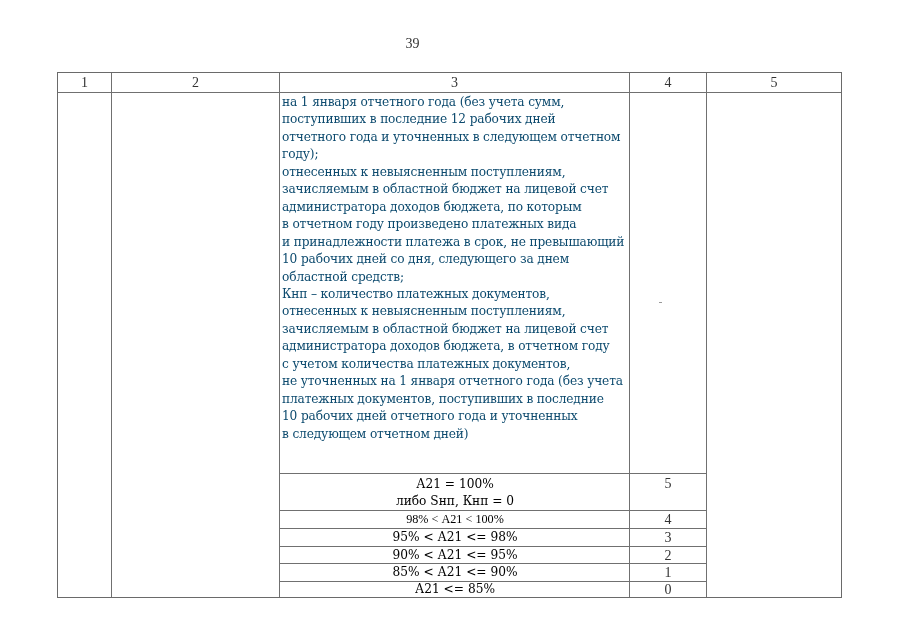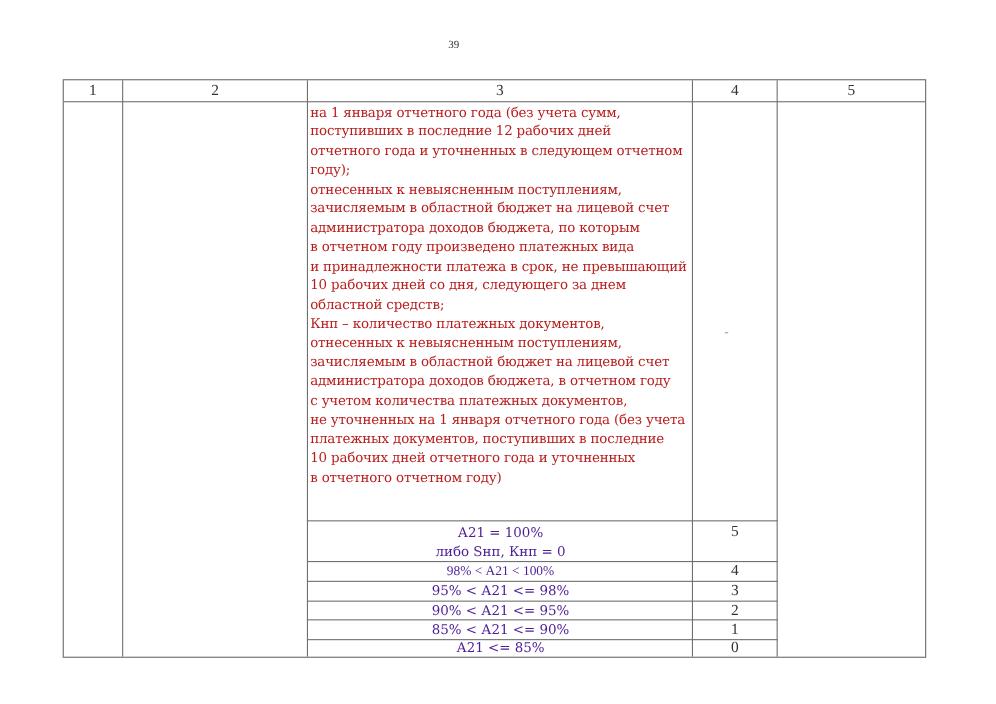--- a/index.html
+++ b/index.html
@@ -15,21 +15,21 @@
       font-family: "DejaVu Serif", "Liberation Serif", serif;
       color: #2a2a2a;
     }
     .page-number {
       position: absolute;
       left: 0;
       width: 825px;
       top: 36px;
       text-align: center;
       font-family: "Liberation Serif", serif;
-      font-size: 10px;
+      font-size: 14px;
       color: #333;
     }
     .tbl {
       position: absolute;
       left: 57px;
       top: 72px;
       width: 785px;
       height: 526px;
       border: 1px solid #6a6a6a;
       box-sizing: border-box;
@@ -56,36 +56,36 @@
       color: #333;
     }
     .body-text {
       position: absolute;
       left: 224px;
       top: 21px;
       width: 348px;
       font-family: "DejaVu Serif", serif;
       font-size: 12.2px;
       line-height: 17.45px;
-      color: #b91c1c;
+      color: #0c4a6e;
       letter-spacing: -0.15px;
     }
     .body-text .ln {
       display: block;
       white-space: nowrap;
     }
     .crit {
       position: absolute;
       left: 222px;
       width: 350px;
       text-align: center;
       font-family: "DejaVu Serif", serif;
       font-size: 12.2px;
       line-height: 17px;
-      color: #4c1d95;
+      color: #000000;
     }
     .score {
       position: absolute;
       left: 572px;
       width: 76px;
       text-align: center;
       font-family: "Liberation Serif", serif;
       font-size: 14px;
       line-height: 17px;
       color: #333;
@@ -130,21 +130,21 @@
     <span class="ln">10 рабочих дней со дня, следующего за днем</span>
     <span class="ln">областной средств;</span>
     <span class="ln">Кнп – количество платежных документов,</span>
     <span class="ln">отнесенных к невыясненным поступлениям,</span>
     <span class="ln">зачисляемым в областной бюджет на лицевой счет</span>
     <span class="ln">администратора доходов бюджета, в отчетном году</span>
     <span class="ln">с учетом количества платежных документов,</span>
     <span class="ln">не уточненных на 1 января отчетного года (без учета</span>
     <span class="ln">платежных документов, поступивших в последние</span>
     <span class="ln">10 рабочих дней отчетного года и уточненных</span>
-    <span class="ln">в отчетного отчетном году)</span>
+    <span class="ln">в следующем отчетном дней)</span>
   </div>
 
   <div class="hline" style="left:221px; width:428px; top:400px;"></div>
   <div class="hline" style="left:221px; width:428px; top:437px;"></div>
   <div class="hline" style="left:221px; width:428px; top:455px;"></div>
   <div class="hline" style="left:221px; width:428px; top:473px;"></div>
   <div class="hline" style="left:221px; width:428px; top:490px;"></div>
   <div class="hline" style="left:221px; width:428px; top:508px;"></div>
 
   <div class="crit" style="top:403px;">

